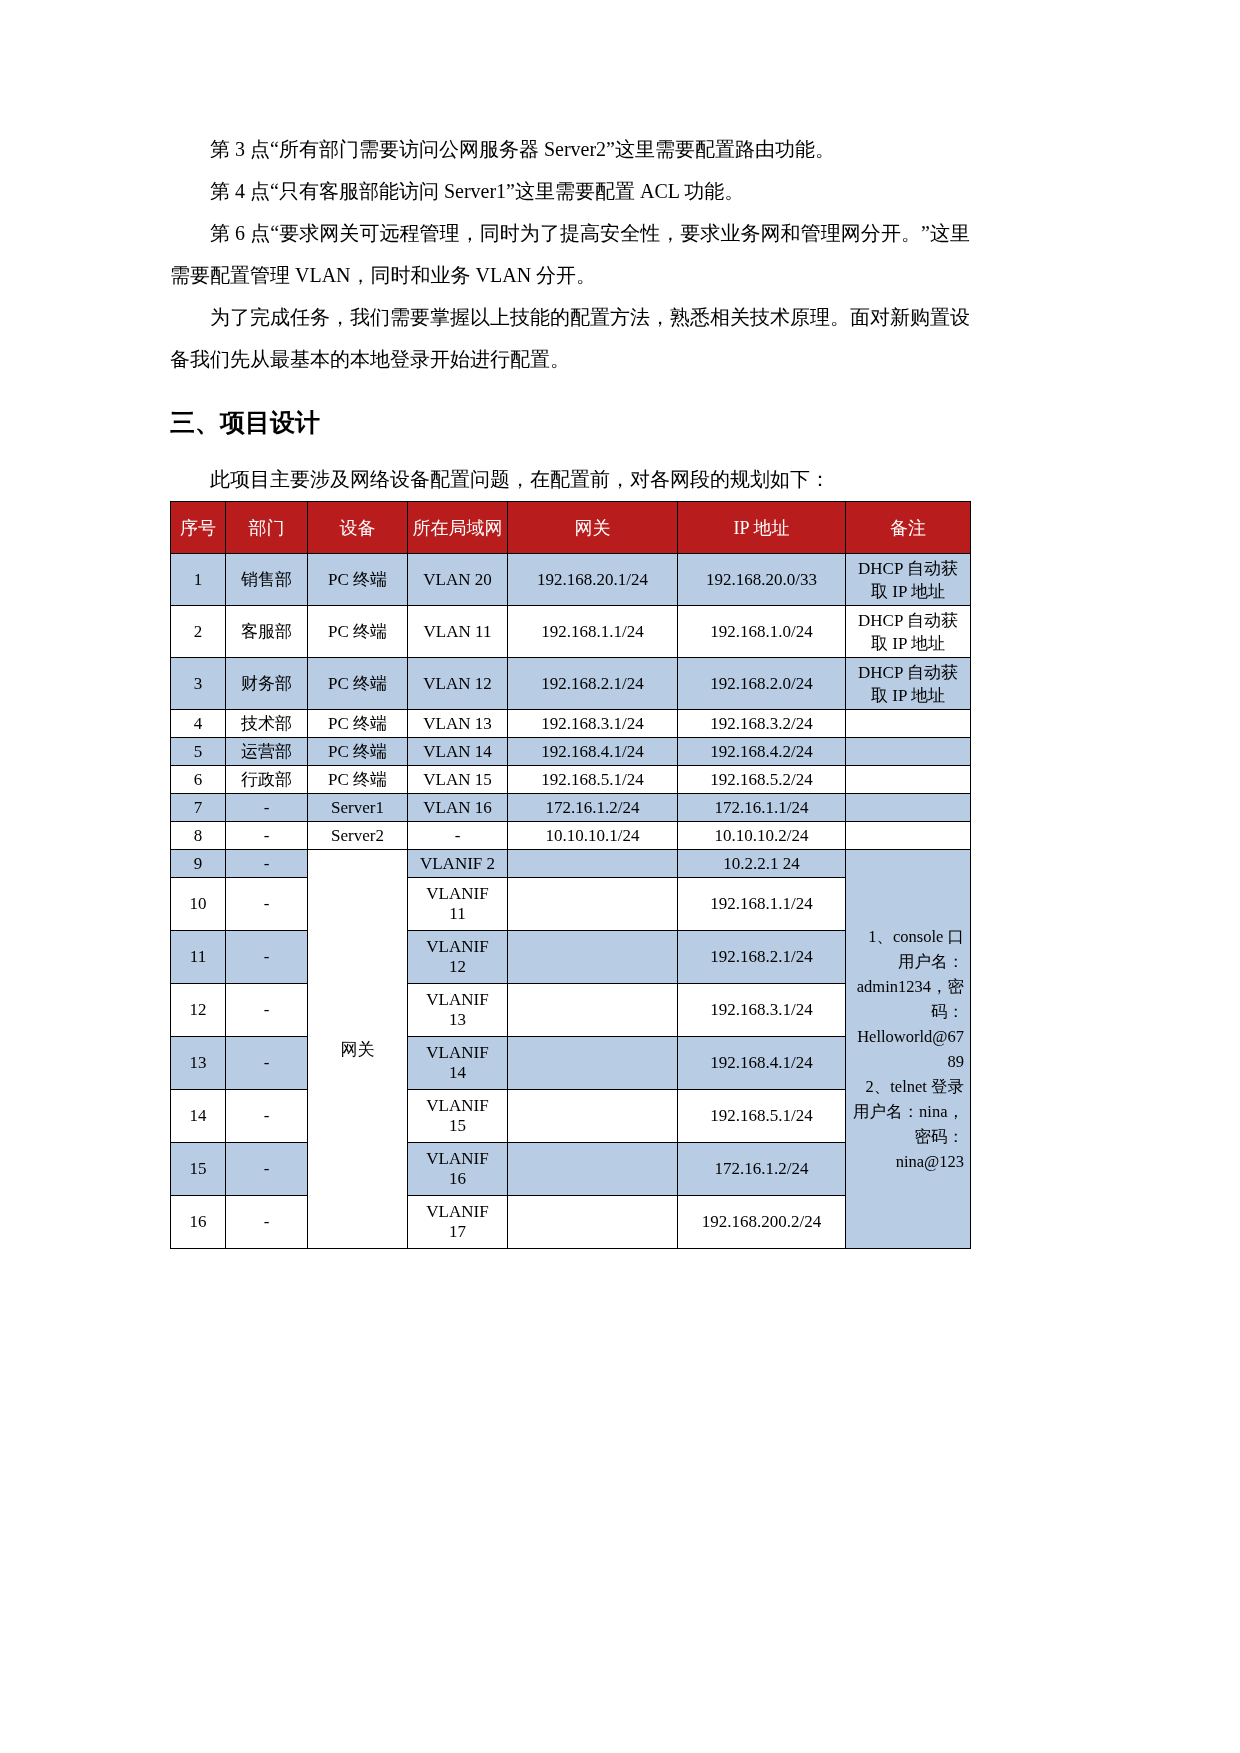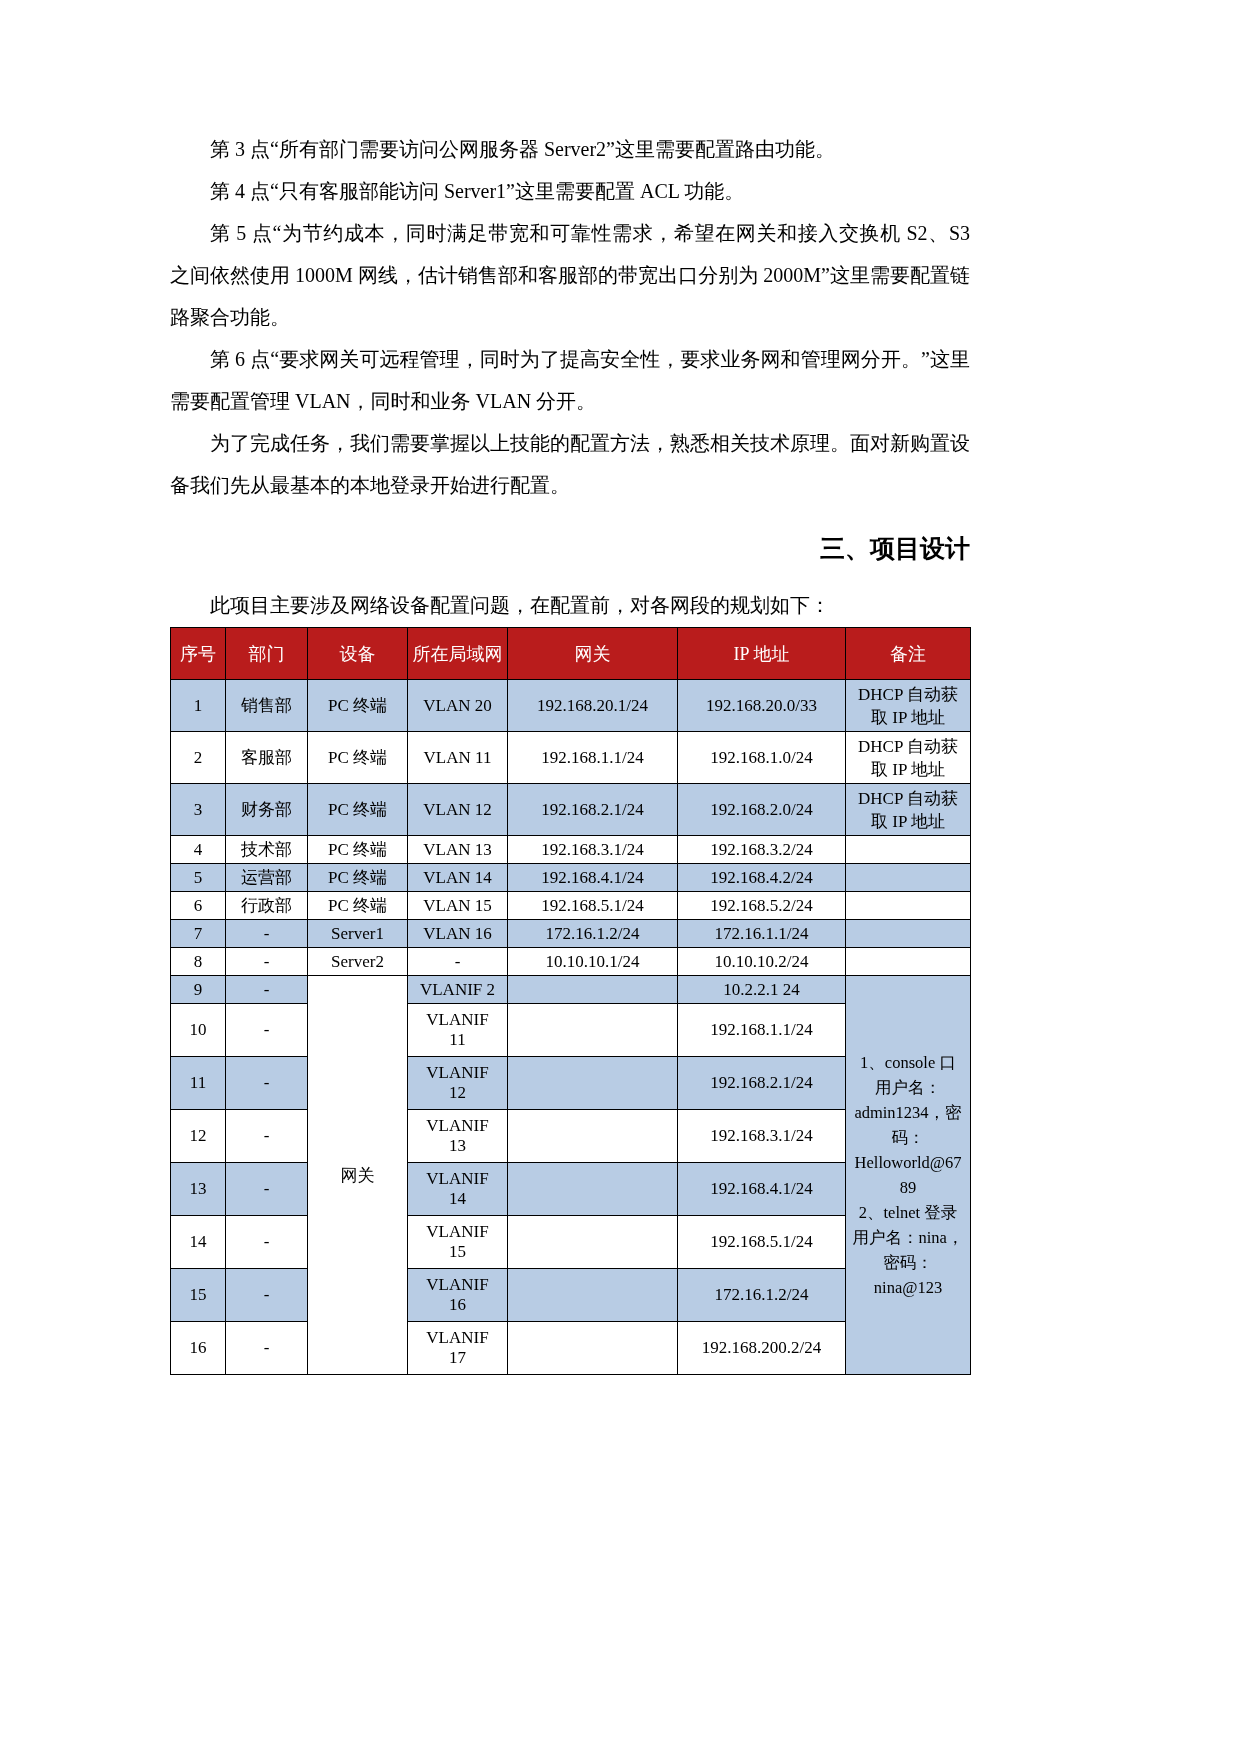--- a/index.html
+++ b/index.html
@@ -20,21 +20,21 @@
     font-size: 20px;
     line-height: 42px;
     text-indent: 2em;
     text-align: justify;
   }
 
   h2.section-heading {
     font-family: "Liberation Sans", "DejaVu Sans", sans-serif;
     font-size: 25px;
     font-weight: bold;
-    text-align: right;
+    text-align: left;
     margin: 26px 0 22px 0;
   }
 
   p.intro-par {
     font-size: 20px;
     line-height: 36px;
     text-indent: 2em;
     margin-bottom: 4px;
   }
 
@@ -59,36 +59,35 @@
     font-size: 18px;
     height: 52px;
   }
   tr.h52 { height: 52px; }
   tr.h28 { height: 28px; }
   tr.h53 { height: 53px; font-family: Liberation Serif, serif; }
   tr.alt td { background: #b8cce4; }
   .plan-table td.merged-device { background: #ffffff; }
   .plan-table td.merged-notes {
     background: #b8cce4;
-    text-align: center;
+    text-align: right;
     font-size: 16.5px;
     line-height: 25px;
     padding: 4px 6px;
     vertical-align: middle;
   }
 </style>
 </head>
 <body>
 
 <div class="page">
   <div class="content">
 
     <p class="body-par">第 3 点“所有部门需要访问公网服务器 Server2”这里需要配置路由功能。</p>
     <p class="body-par">第 4 点“只有客服部能访问 Server1”这里需要配置 ACL 功能。</p>
-    <p class="body-par">第 5 点“为节约成本，同时满足带宽和可靠性需求，希望在网关和接入交换机 S2、S3 之间依然使用 1000M 网线，估计销售部和客服部的带宽出口分别为 2000M”这里需要配置链路聚合功能。</p>
     <p class="body-par">第 6 点“要求网关可远程管理，同时为了提高安全性，要求业务网和管理网分开。”这里需要配置管理 VLAN，同时和业务 VLAN 分开。</p>
     <p class="body-par">为了完成任务，我们需要掌握以上技能的配置方法，熟悉相关技术原理。面对新购置设备我们先从最基本的本地登录开始进行配置。</p>
 
     <h2 class="section-heading">三、项目设计</h2>
 
     <p class="intro-par">此项目主要涉及网络设备配置问题，在配置前，对各网段的规划如下：</p>
 
     <table class="plan-table">
       <colgroup>
         <col style="width:55px">

